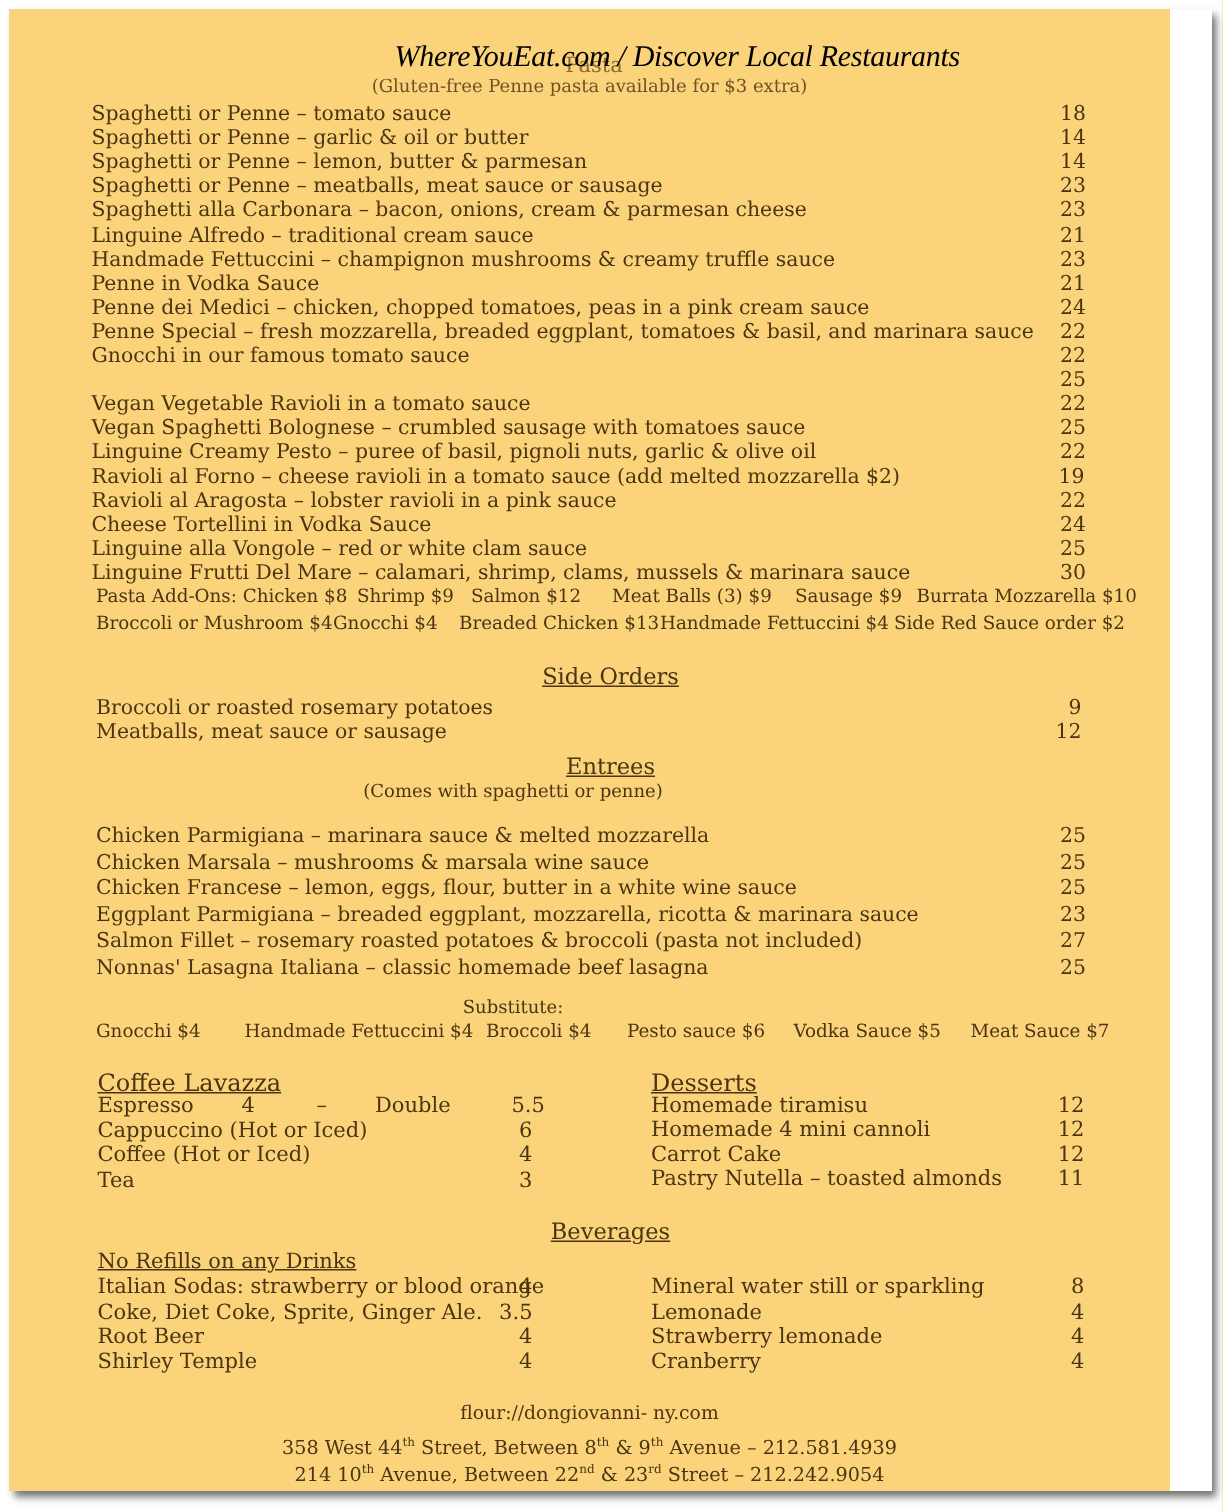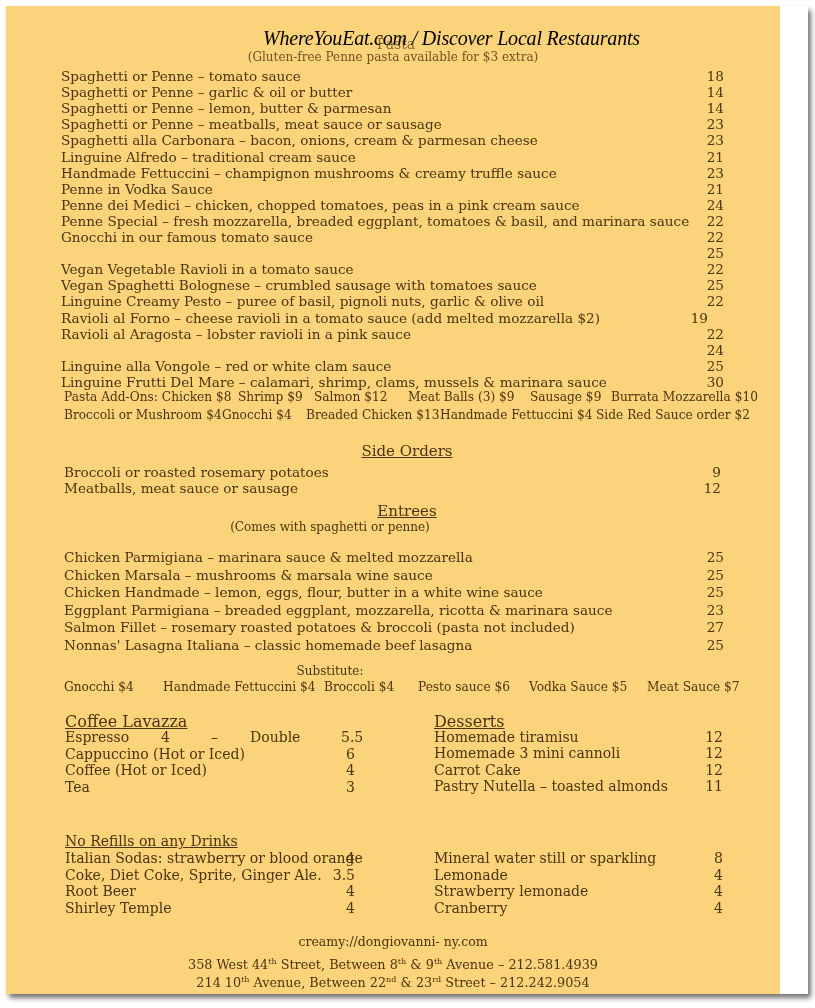--- a/index.html
+++ b/index.html
@@ -38,21 +38,21 @@
   .addons {
     position: absolute; left: 58px; width: 690px; font-size: 12.2px; color: #4a3412;
     white-space: nowrap;
   }
   .addons span { position: absolute; top: 0; }
   .heading {
     position: absolute; left: 0; width: 774px; text-align: center;
     font-size: 15px; color: #4a3412; text-decoration: underline; padding-left: 14px;
   }
   .subnote {
-    position: absolute; left: 4px; width: 640px; text-align: center;
+    position: absolute; left: 16px; width: 640px; text-align: center;
     font-size: 12px; color: #4a3412;
   }
   .col-head {
     position: absolute; font-size: 16px; color: #4a3412; text-decoration: underline; white-space: nowrap;
   }
   .small-row {
     position: absolute; font-size: 14px; line-height: 16px; color: #4a3412; white-space: nowrap;
   }
   .footer-line {
     position: absolute; left: 0; width: 774px; text-align: center; font-size: 12.8px; color: #4a3412;
@@ -78,23 +78,23 @@
         <div class="row" style="top: 142.5px; left: 55px; width: 663px;"><span>Linguine Alfredo – traditional cream sauce</span><span class="price" style="position: absolute; top: 0px; right: 0px; text-align: right;">21</span></div>
         <div class="row" style="top: 158.6px; left: 55px; width: 663px;"><span>Handmade Fettuccini – champignon mushrooms &amp; creamy truffle sauce</span><span class="price" style="position: absolute; top: 0px; right: 0px; text-align: right;">23</span></div>
         <div class="row" style="top: 174.7px; left: 55px; width: 663px;"><span>Penne in Vodka Sauce</span><span class="price" style="position: absolute; top: 0px; right: 0px; text-align: right;">21</span></div>
         <div class="row" style="top: 190.8px; left: 55px; width: 663px;"><span>Penne dei Medici – chicken, chopped tomatoes, peas in a pink cream sauce</span><span class="price" style="position: absolute; top: 0px; right: 0px; text-align: right;">24</span></div>
         <div class="row" style="top: 206.9px; left: 55px; width: 663px;"><span>Penne Special – fresh mozzarella, breaded eggplant, tomatoes &amp; basil, and marinara sauce</span><span class="price" style="position: absolute; top: 0px; right: 0px; text-align: right;">22</span></div>
         <div class="row" style="top: 223px; left: 55px; width: 663px;"><span>Gnocchi in our famous tomato sauce</span><span class="price" style="position: absolute; top: 0px; right: 0px; text-align: right;">22</span></div>
         <div class="row" style="top: 239.1px; left: 55px; width: 663px;"><span class="price" style="position: absolute; top: 0px; right: 0px; text-align: right;">25</span></div>
         <div class="row" style="top: 255.2px; left: 55px; width: 663px;"><span>Vegan Vegetable Ravioli in a tomato sauce</span><span class="price" style="position: absolute; top: 0px; right: 0px; text-align: right;">22</span></div>
         <div class="row" style="top: 271.3px; left: 55px; width: 663px;"><span>Vegan Spaghetti Bolognese –  crumbled sausage with tomatoes sauce</span><span class="price" style="position: absolute; top: 0px; right: 0px; text-align: right;">25</span></div>
         <div class="row" style="top: 287.4px; left: 55px; width: 663px;"><span>Linguine Creamy Pesto – puree of basil, pignoli nuts, garlic &amp; olive oil</span><span class="price" style="position: absolute; top: 0px; right: 0px; text-align: right;">22</span></div>
-        <div class="row" style="top: 303.5px; left: 55px; width: 663px;"><span>Ravioli al Forno –  cheese ravioli in a tomato sauce (add melted mozzarella $2)</span><span class="price" style="position: absolute; top: 0px; right: 16px; text-align: right;">19</span></div>
+        <div class="row" style="top: 303.5px; left: 55px; width: 663px;"><span>Ravioli al Forno –  cheese ravioli in a tomato sauce (add melted mozzarella $2)</span><span class="price" style="position: absolute; top: 0px; right: 1px; text-align: right;">19</span></div>
         <div class="row" style="top: 319.6px; left: 55px; width: 663px;"><span>Ravioli al Aragosta – lobster ravioli in a pink sauce</span><span class="price" style="position: absolute; top: 0px; right: 0px; text-align: right;">22</span></div>
-        <div class="row" style="top: 335.7px; left: 55px; width: 663px;"><span class="price" style="position: absolute; top: 0px; right: 0px; text-align: right;">24</span></div>
+        <div class="row" style="top: 335.7px; left: 55px; width: 663px;"><span>Cheese Tortellini in Vodka Sauce</span><span class="price" style="position: absolute; top: 0px; right: 0px; text-align: right;">24</span></div>
         <div class="row" style="top: 351.8px; left: 55px; width: 663px;"><span>Linguine alla Vongole – red or white clam sauce</span><span class="price" style="position: absolute; top: 0px; right: 0px; text-align: right;">25</span></div>
         <div class="row" style="top: 367.9px; left: 55px; width: 663px;"><span>Linguine Frutti Del Mare – calamari, shrimp, clams, mussels &amp; marinara sauce</span><span class="price" style="position: absolute; top: 0px; right: 0px; text-align: right;">30</span></div>
       </div>
 
     <div class="addons" style="top:384px;">
       <span style="left:0px;">Pasta Add-Ons: Chicken $8</span>
       <span style="left:174px;">Shrimp $9</span>
       <span style="left:250px;">Salmon $12</span>
       <span style="left:344px;">Meat Balls (3) $9</span>
       <span style="left:466px;">Sausage $9</span>
@@ -112,21 +112,21 @@
     <div id="sides-list">
         <div class="row" style="top: 458px; left: 58px; width: 657px;"><span>Broccoli or roasted rosemary potatoes</span><span class="price" style="position: absolute; top: 0px; right: 0px; text-align: right;">9</span></div>
         <div class="row" style="top: 474px; left: 58px; width: 657px;"><span>Meatballs, meat sauce or sausage</span><span class="price" style="position: absolute; top: 0px; right: 0px; text-align: right;">12</span></div>
       </div>
 
     <div class="heading" style="top:496px;">Entrees</div>
     <div class="subnote" style="top:514px;">(Comes with spaghetti or penne)</div>
     <div id="entrees-list">
         <div class="row" style="top: 543px; left: 58px; width: 660px;"><span>Chicken Parmigiana –  marinara sauce &amp; melted mozzarella</span><span class="price" style="position: absolute; top: 0px; right: 0px; text-align: right;">25</span></div>
         <div class="row" style="top: 560.6px; left: 58px; width: 660px;"><span>Chicken Marsala –  mushrooms &amp; marsala wine sauce</span><span class="price" style="position: absolute; top: 0px; right: 0px; text-align: right;">25</span></div>
-        <div class="row" style="top: 578.2px; left: 58px; width: 660px;"><span>Chicken Handmade – lemon, eggs, flour, butter in a white wine sauce</span><span class="price" style="position: absolute; top: 0px; right: 0px; text-align: right;">25</span></div>
+        <div class="row" style="top: 578.2px; left: 58px; width: 660px;"><span>Chicken Francese – lemon, eggs, flour, butter in a white wine sauce</span><span class="price" style="position: absolute; top: 0px; right: 0px; text-align: right;">25</span></div>
         <div class="row" style="top: 595.8px; left: 58px; width: 660px;"><span>Eggplant Parmigiana – breaded eggplant, mozzarella, ricotta &amp; marinara sauce</span><span class="price" style="position: absolute; top: 0px; right: 0px; text-align: right;">23</span></div>
         <div class="row" style="top: 613.4px; left: 58px; width: 660px;"><span>Salmon Fillet – rosemary roasted potatoes &amp; broccoli (pasta not included)</span><span class="price" style="position: absolute; top: 0px; right: 0px; text-align: right;">27</span></div>
         <div class="row" style="top: 631px; left: 58px; width: 660px;"><span>Nonnas' Lasagna Italiana –  classic homemade beef lasagna</span><span class="price" style="position: absolute; top: 0px; right: 0px; text-align: right;">25</span></div>
       </div>
 
     <div class="subnote" style="top:658px;">Substitute:</div>
     <div class="addons" style="top:674px; font-size:12.2px;">
       <span style="left:0px;">Gnocchi $4</span>
       <span style="left:99px;">Handmade Fettuccini $4</span>
       <span style="left:260px;">Broccoli $4</span>
@@ -145,40 +145,41 @@
     </div>
     <div id="coffee-list">
         <div class="small-row" style="top: 740px; left: 59px; width: 290px;"><span>Cappuccino (Hot or Iced)</span><span class="price" style="position: absolute; top: 0px; right: 0px; text-align: right;">6</span></div>
         <div class="small-row" style="top: 756.3px; left: 59px; width: 290px;"><span>Coffee (Hot or Iced)</span><span class="price" style="position: absolute; top: 0px; right: 0px; text-align: right;">4</span></div>
         <div class="small-row" style="top: 772.6px; left: 59px; width: 290px;"><span>Tea</span><span class="price" style="position: absolute; top: 0px; right: 0px; text-align: right;">3</span></div>
       </div>
 
     <div class="col-head" style="top:706px; left:428px;">Desserts</div>
     <div id="desserts-list">
         <div class="small-row" style="top: 723px; left: 428px; width: 289px;"><span>Homemade tiramisu</span><span class="price" style="position: absolute; top: 0px; right: 0px; text-align: right;">12</span></div>
-        <div class="small-row" style="top: 739.3px; left: 428px; width: 289px;"><span>Homemade 3 mini cannoli</span><span class="price" style="position: absolute; top: 0px; right: 0px; text-align: right;">12</span></div>
+        <div class="small-row" style="top: 739.3px; left: 428px; width: 289px;"><span>Homemade 4 mini cannoli</span><span class="price" style="position: absolute; top: 0px; right: 0px; text-align: right;">12</span></div>
         <div class="small-row" style="top: 755.6px; left: 428px; width: 289px;"><span>Carrot Cake</span><span class="price" style="position: absolute; top: 0px; right: 0px; text-align: right;">12</span></div>
         <div class="small-row" style="top: 771.9px; left: 428px; width: 289px;"><span>Pastry Nutella – toasted almonds</span><span class="price" style="position: absolute; top: 0px; right: 0px; text-align: right;">11</span></div>
       </div>
 
+    <div class="heading" style="top:806px;">Beverages</div>
     <div class="col-head" style="top:827px; left:59px; font-size:14px;">No Refills on any Drinks</div>
     <div id="bev-left">
         <div class="small-row" style="top: 844px; left: 59px; width: 290px;"><span>Italian Sodas: strawberry or blood orange</span><span class="price" style="position: absolute; top: 0px; right: 0px; text-align: right;">4</span></div>
         <div class="small-row" style="top: 860.5px; left: 59px; width: 290px;"><span>Coke, Diet Coke, Sprite, Ginger Ale.</span><span class="price" style="position: absolute; top: 0px; right: 0px; ">3.5</span></div>
         <div class="small-row" style="top: 877px; left: 59px; width: 290px;"><span>Root Beer</span><span class="price" style="position: absolute; top: 0px; right: 0px; text-align: right;">4</span></div>
         <div class="small-row" style="top: 893.5px; left: 59px; width: 290px;"><span>Shirley Temple</span><span class="price" style="position: absolute; top: 0px; right: 0px; text-align: right;">4</span></div>
       </div>
     <div id="bev-right">
         <div class="small-row" style="top: 844px; left: 428px; width: 289px;"><span>Mineral water still or sparkling</span><span class="price" style="position: absolute; top: 0px; right: 0px; text-align: right;">8</span></div>
         <div class="small-row" style="top: 860.5px; left: 428px; width: 289px;"><span>Lemonade</span><span class="price" style="position: absolute; top: 0px; right: 0px; text-align: right;">4</span></div>
         <div class="small-row" style="top: 877px; left: 428px; width: 289px;"><span>Strawberry lemonade</span><span class="price" style="position: absolute; top: 0px; right: 0px; text-align: right;">4</span></div>
         <div class="small-row" style="top: 893.5px; left: 428px; width: 289px;"><span>Cranberry</span><span class="price" style="position: absolute; top: 0px; right: 0px; text-align: right;">4</span></div>
       </div>
 
-    <div class="footer-line" style="top:928px; font-size:12.5px;">creamy://dongiovanni- ny.com</div>
+    <div class="footer-line" style="top:928px; font-size:12.5px;">flour://dongiovanni- ny.com</div>
     <div class="footer-line" style="top:951px;">
       <span>358 West 44</span><sup>th</sup><span> Street, Between 8</span><sup>th</sup><span> &amp; 9</span><sup>th</sup><span> Avenue – 212.581.4939</span>
     </div>
     <div class="footer-line" style="top:969px;">
       <span>214 10</span><sup>th</sup><span> Avenue, Between 22</span><sup>nd</sup><span> &amp; 23</span><sup>rd</sup><span> Street – 212.242.9054</span>
     </div>
 
   </div>
 </div>
 

